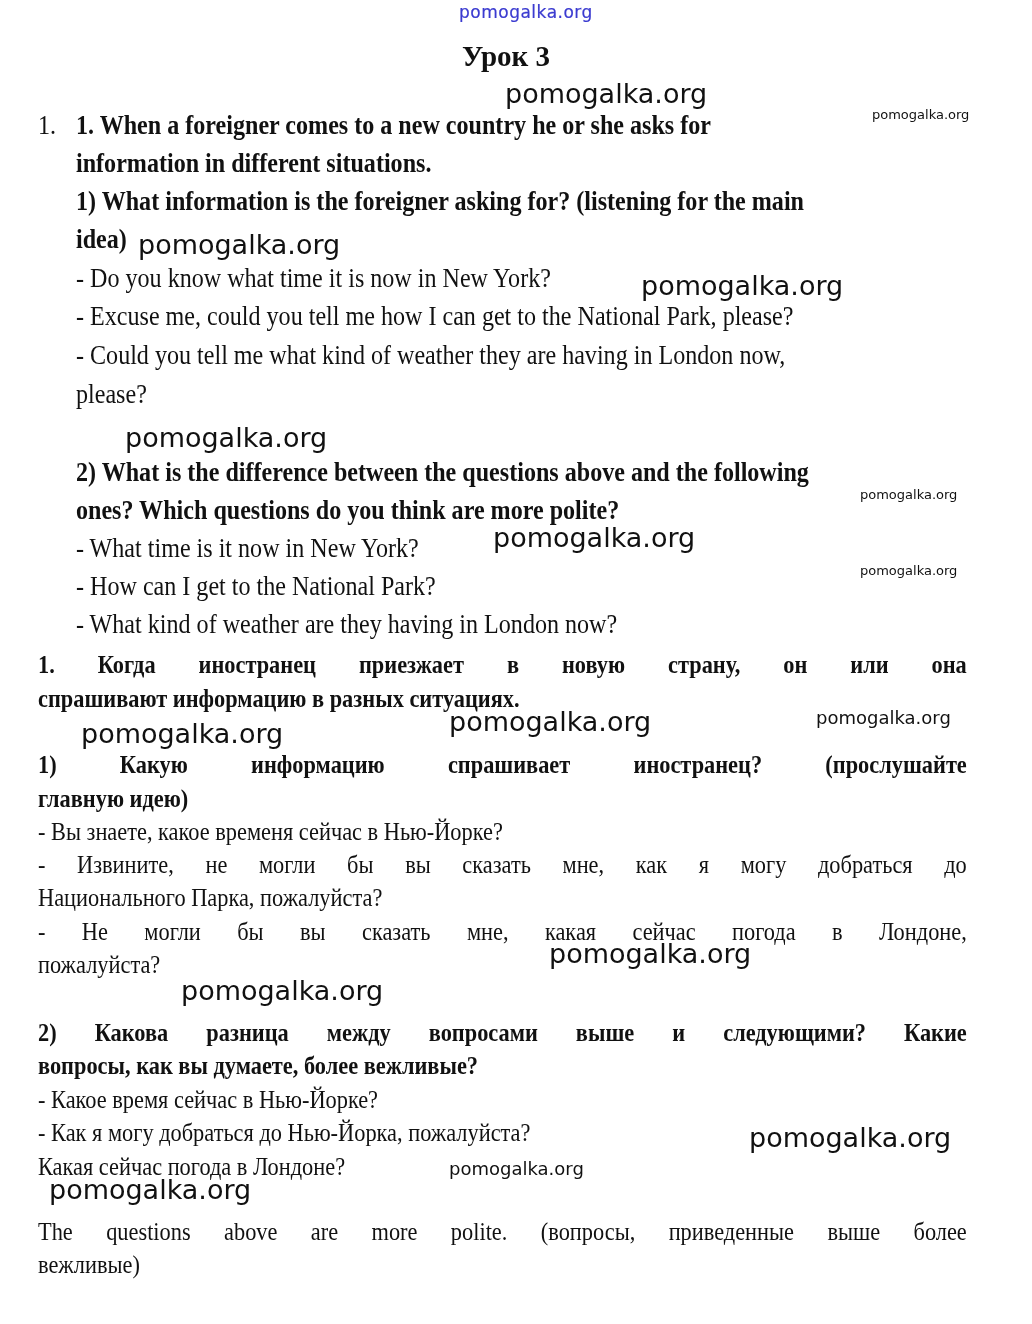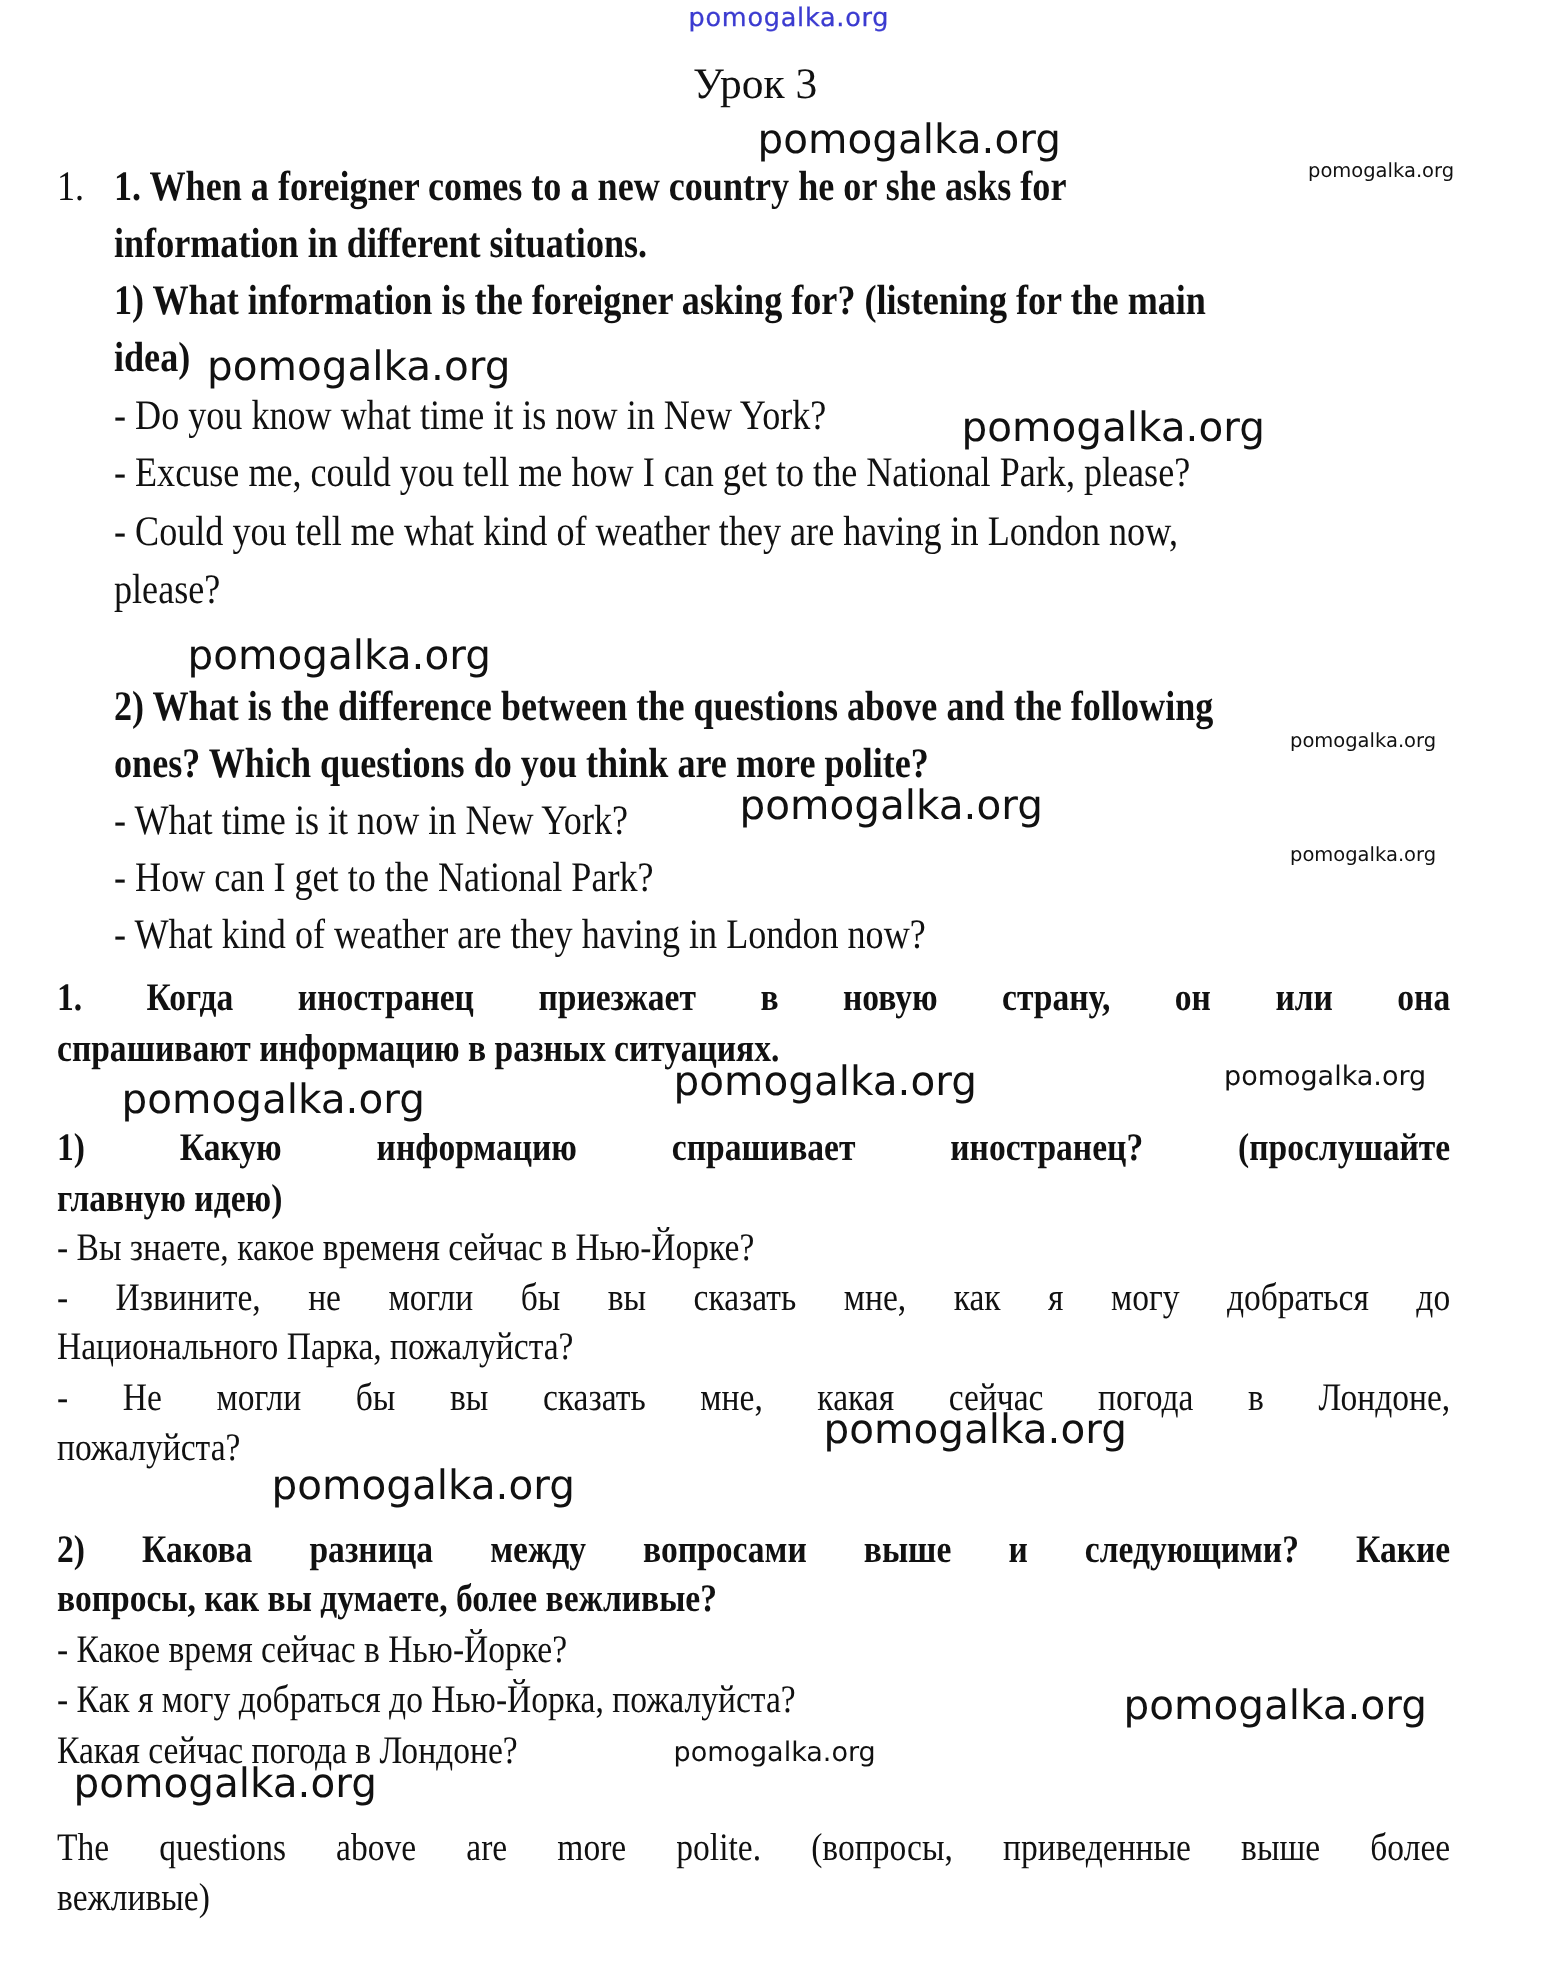--- a/index.html
+++ b/index.html
@@ -1,21 +1,21 @@
 <!DOCTYPE html>
 <html><head>
   <meta charset="utf-8">
   <style>
     html, body { margin: 0; padding: 0; background: #ffffff; }
     body { width: 1032px; height: 1324px; position: relative; overflow: hidden; color: #111; }
     .serif { font-family: "Liberation Serif", "DejaVu Serif", serif; }
     .abs { position: absolute; white-space: nowrap; }
     .top-link { left: 459px; top: 2px; font-size: 17px; color: #3b3bd0; letter-spacing: 0.5px;
       -webkit-text-stroke: 0.2px #3b3bd0; font-family: "DejaVu Sans", sans-serif; }
-    .title { left: 462px; top: 40px; font-size: 29px; font-weight: normal; }
+    .title { left: 462px; top: 40px; font-size: 29px; font-weight: bold; }
     .en { font-size: 28px; line-height: 38px; transform: scaleX(0.86); transform-origin: left top; }
     .en.b { font-weight: bold; }
     .ru { font-size: 26px; line-height: 34px; transform: scaleX(0.86); transform-origin: left top; }
     .ru.b { font-weight: bold; }
     .justify { white-space: normal; text-align: justify; text-align-last: justify; }
     .wm { font-family: "DejaVu Sans", sans-serif; color: #111; }
     .wm.big { font-size: 27px; }
     .wm.small { font-size: 13px; }
     .wm.mid { font-size: 18px; }
   </style>

